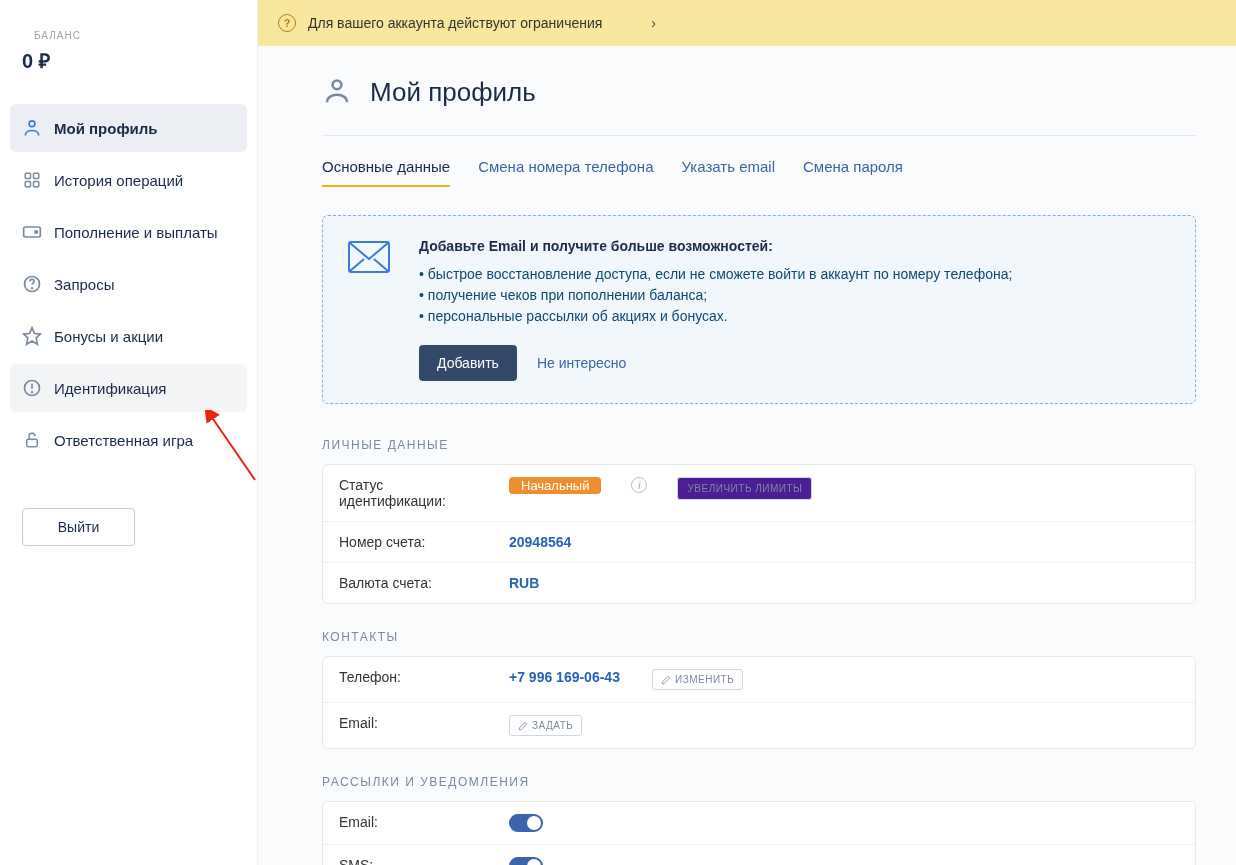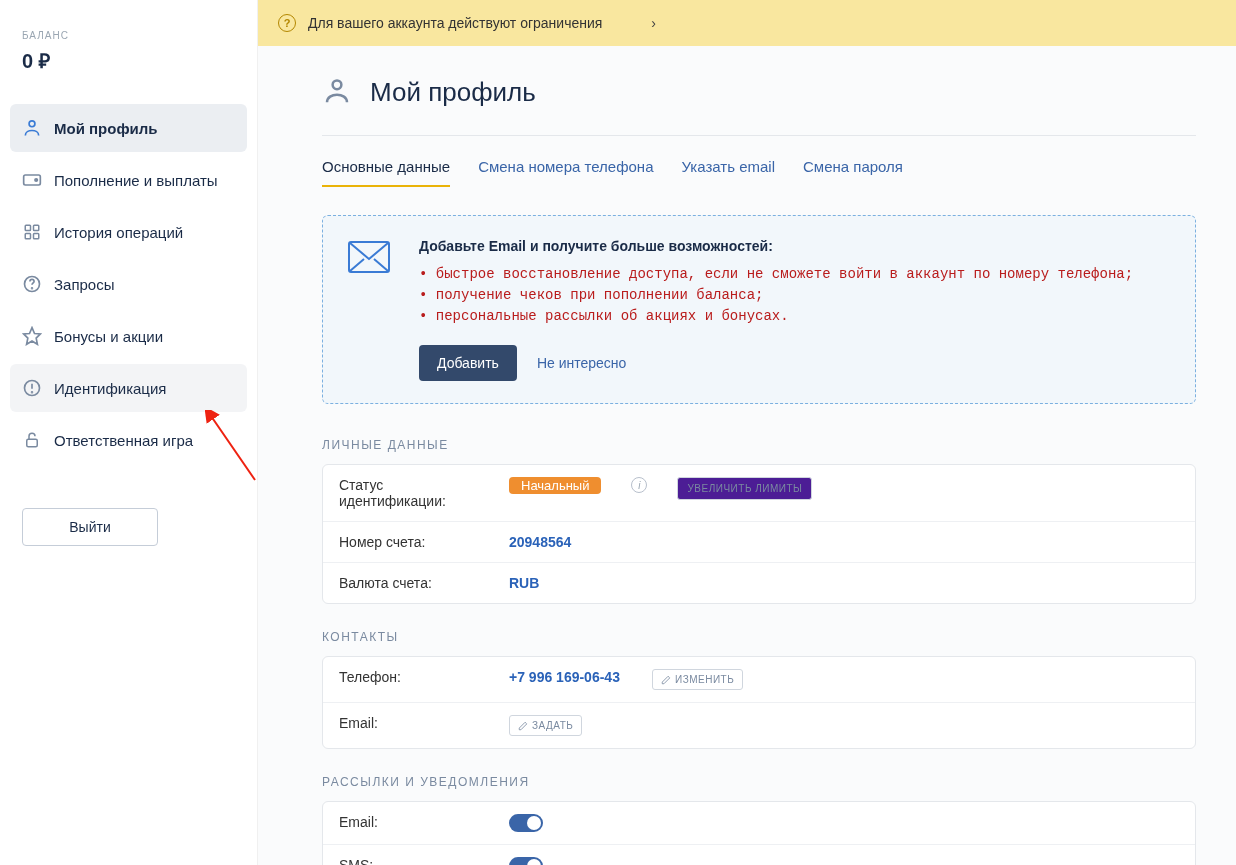--- a/index.html
+++ b/index.html
@@ -1,42 +1,42 @@
 <!DOCTYPE html>
 <html><head>
 <meta charset="utf-8">
 <style>
 * { box-sizing: border-box; margin: 0; padding: 0; }
 body { font-family: Arial, Helvetica, sans-serif; background: #fff; color: #333; font-size: 14px; width: 1236px; height: 865px; overflow: hidden; position: relative; }
 .layout { display: flex; height: 100%; }
 .sidebar { width: 258px; background: #fff; padding: 30px 10px 10px 10px; border-right: 1px solid #f0f0f0; }
-.balance-label { color: #9aa6b2; font-size: 10px; letter-spacing: 1px; margin-left: 12px; margin-bottom: 6px; }
+.balance-label { color: #9aa6b2; font-size: 10px; letter-spacing: 1px; margin-left: 24px; margin-bottom: 6px; }
 .balance-value { color: #1a2b47; font-size: 20px; font-weight: 700; margin-left: 12px; margin-bottom: 30px; }
 .nav-item { display: flex; align-items: center; gap: 12px; padding: 14px 12px; border-radius: 6px; cursor: pointer; color: #1a2b47; font-size: 15px; margin-bottom: 4px; }
 .nav-item.active { background: #ebeef2; font-weight: 700; }
 .nav-item.hover-ident { background: #f3f4f6; }
 .nav-icon { width: 20px; height: 20px; display: flex; align-items: center; justify-content: center; color: #7a8aa0; flex-shrink: 0; }
 .nav-item.active .nav-icon { color: #3a7bd5; }
-.logout-btn { margin: 40px 12px 0 12px; width: 136px; border: 1px solid #c5cdd8; background: #fff; color: #1a2b47; font-size: 14px; padding: 10px 0; border-radius: 4px; cursor: pointer; }
+.logout-btn { margin: 40px 12px 0 12px; width: 113px; border: 1px solid #c5cdd8; background: #fff; color: #1a2b47; font-size: 14px; padding: 10px 0; border-radius: 4px; cursor: pointer; }
 .main { flex: 1; background: #fafbfc; overflow: auto; }
 .banner { background: #f9e79f; padding: 14px 20px; display: flex; align-items: center; gap: 12px; color: #333; font-size: 14px; }
 .banner-icon { width: 18px; height: 18px; border-radius: 50%; border: 1.5px solid #b38600; color:#b38600; display:flex;align-items:center;justify-content:center;font-size:11px;font-weight:700; }
 .banner-chevron { color:#444; font-size:14px; margin-left: auto; margin-right: 560px; }
 .content { padding: 30px 40px 40px 64px; }
 .page-head { display:flex; align-items:center; gap:18px; padding-bottom:26px; border-bottom:1px solid #e4e7eb; margin-bottom:22px; }
 .page-head-icon { color:#7a8aa0; }
 .page-title { font-size: 26px; color:#1a2b47; font-weight:400; }
 .tabs { display:flex; gap:28px; margin-bottom:28px; }
 .tab { color:#3a65a8; font-size:15px; padding-bottom:10px; cursor:pointer; }
 .tab.active { color:#1a2b47; border-bottom:2px solid #eab308; }
 .email-box { border:1px dashed #7bb0e0; background:#f2f7fb; border-radius:6px; padding:22px 24px; display:flex; gap:28px; margin-bottom:34px; }
 .email-box-icon { color:#3a7bd5; flex-shrink:0; margin-top:2px;}
 .email-box-body { flex:1; }
 .email-box-title { font-weight:700; color:#1a2b47; margin-bottom:10px; }
-.email-box-list { color:#b91c1c; font-size:14px; line-height:1.5; margin-bottom:18px;font-family:Liberation Mono, monospace; }
+.email-box-list { color:#0c4a6e; font-size:14px; line-height:1.5; margin-bottom:18px; }
 .email-box-actions { display:flex; gap:20px; align-items:center; }
 .btn-primary { background:#33496b; color:#fff; border:none; padding:10px 18px; border-radius:4px; font-size:14px; cursor:pointer; }
 .btn-link { background:none; border:none; color:#3a65a8; font-size:14px; cursor:pointer; }
 .section-label { color:#7a8aa0; font-size:12px; letter-spacing:1.5px; margin-bottom:12px; }
 .card { background:#fff; border:1px solid #e4e7eb; border-radius:6px; margin-bottom:26px; }
 .row { display:flex; align-items:flex-start; padding:12px 16px; border-bottom:1px solid #eef0f3;gap:20px; }
 .row:last-child { border-bottom:none; }
 .row-label { width:150px; color:#333; font-size:14px; }
 .row-value { color:#1a2b47; font-size:14px;font-weight:bold; }
 .row-value.link { color:#2a62b8; }
@@ -61,38 +61,38 @@
         <svg width="20" height="20" viewBox="0 0 24 24" fill="none" stroke="currentColor" stroke-width="2">
             <circle cx="12" cy="7" r="3.5"></circle>
             <path d="M4 21c0-4 4-6 8-6s8 2 8 6"></path>
           </svg>
       </span>
       <span>Мой профиль</span>
     </div>
 
     <div class="nav-item">
       <span class="nav-icon">
-        <svg width="20" height="20" viewBox="0 0 24 24" fill="none" stroke="currentColor" stroke-width="2">
-            <rect x="2" y="6" width="20" height="12" rx="2"></rect>
-            <circle cx="17" cy="12" r="1.5" fill="currentColor"></circle>
-          </svg>
-      </span>
-      <span>Пополнение и выплаты</span>
-    </div>
-
-    <div class="nav-item">
-      <span class="nav-icon">
         <svg width="18" height="18" viewBox="0 0 24 24" fill="none" stroke="currentColor" stroke-width="2">
             <rect x="3" y="3" width="7" height="7" rx="1"></rect>
             <rect x="14" y="3" width="7" height="7" rx="1"></rect>
             <rect x="3" y="14" width="7" height="7" rx="1"></rect>
             <rect x="14" y="14" width="7" height="7" rx="1"></rect>
           </svg>
       </span>
       <span>История операций</span>
+    </div>
+
+    <div class="nav-item">
+      <span class="nav-icon">
+        <svg width="20" height="20" viewBox="0 0 24 24" fill="none" stroke="currentColor" stroke-width="2">
+            <rect x="2" y="6" width="20" height="12" rx="2"></rect>
+            <circle cx="17" cy="12" r="1.5" fill="currentColor"></circle>
+          </svg>
+      </span>
+      <span>Пополнение и выплаты</span>
     </div>
 
     <div class="nav-item">
       <span class="nav-icon">
         <svg width="20" height="20" viewBox="0 0 24 24" fill="none" stroke="currentColor" stroke-width="2">
             <circle cx="12" cy="12" r="9"></circle>
             <path d="M9.5 9a2.5 2.5 0 015 0c0 1.5-2.5 2-2.5 4"></path>
             <circle cx="12" cy="17" r="0.5" fill="currentColor"></circle>
           </svg>
       </span>

